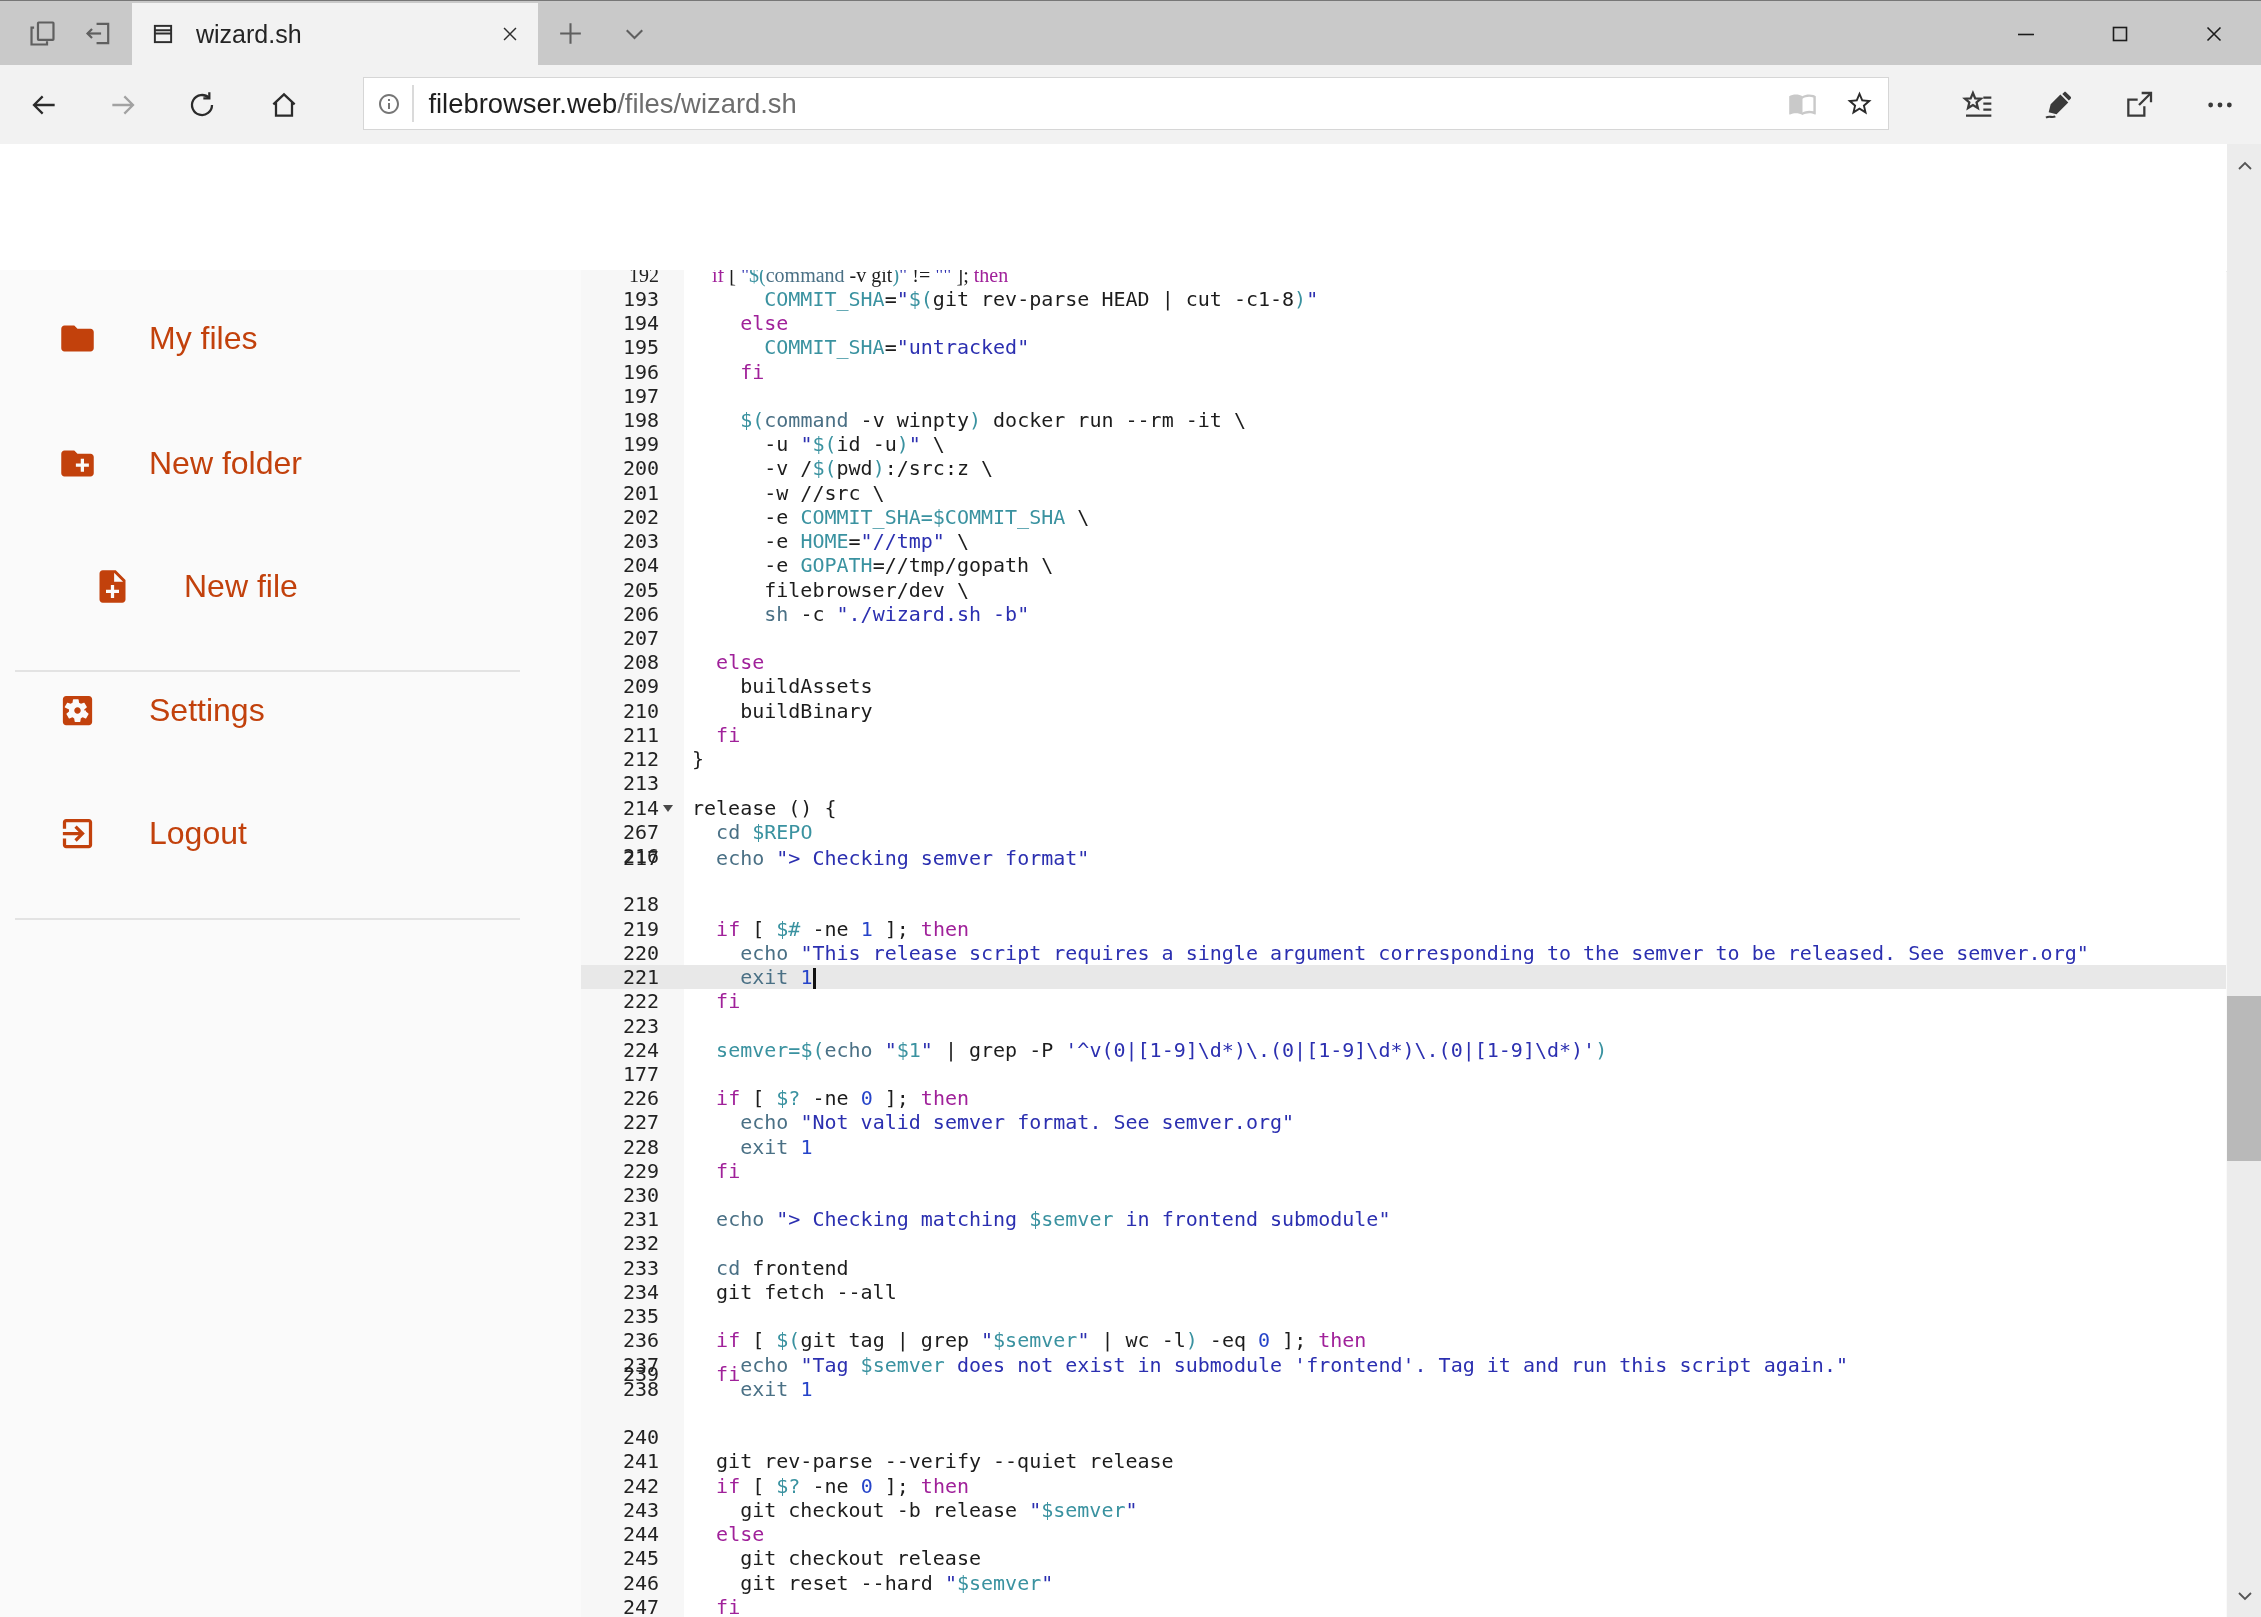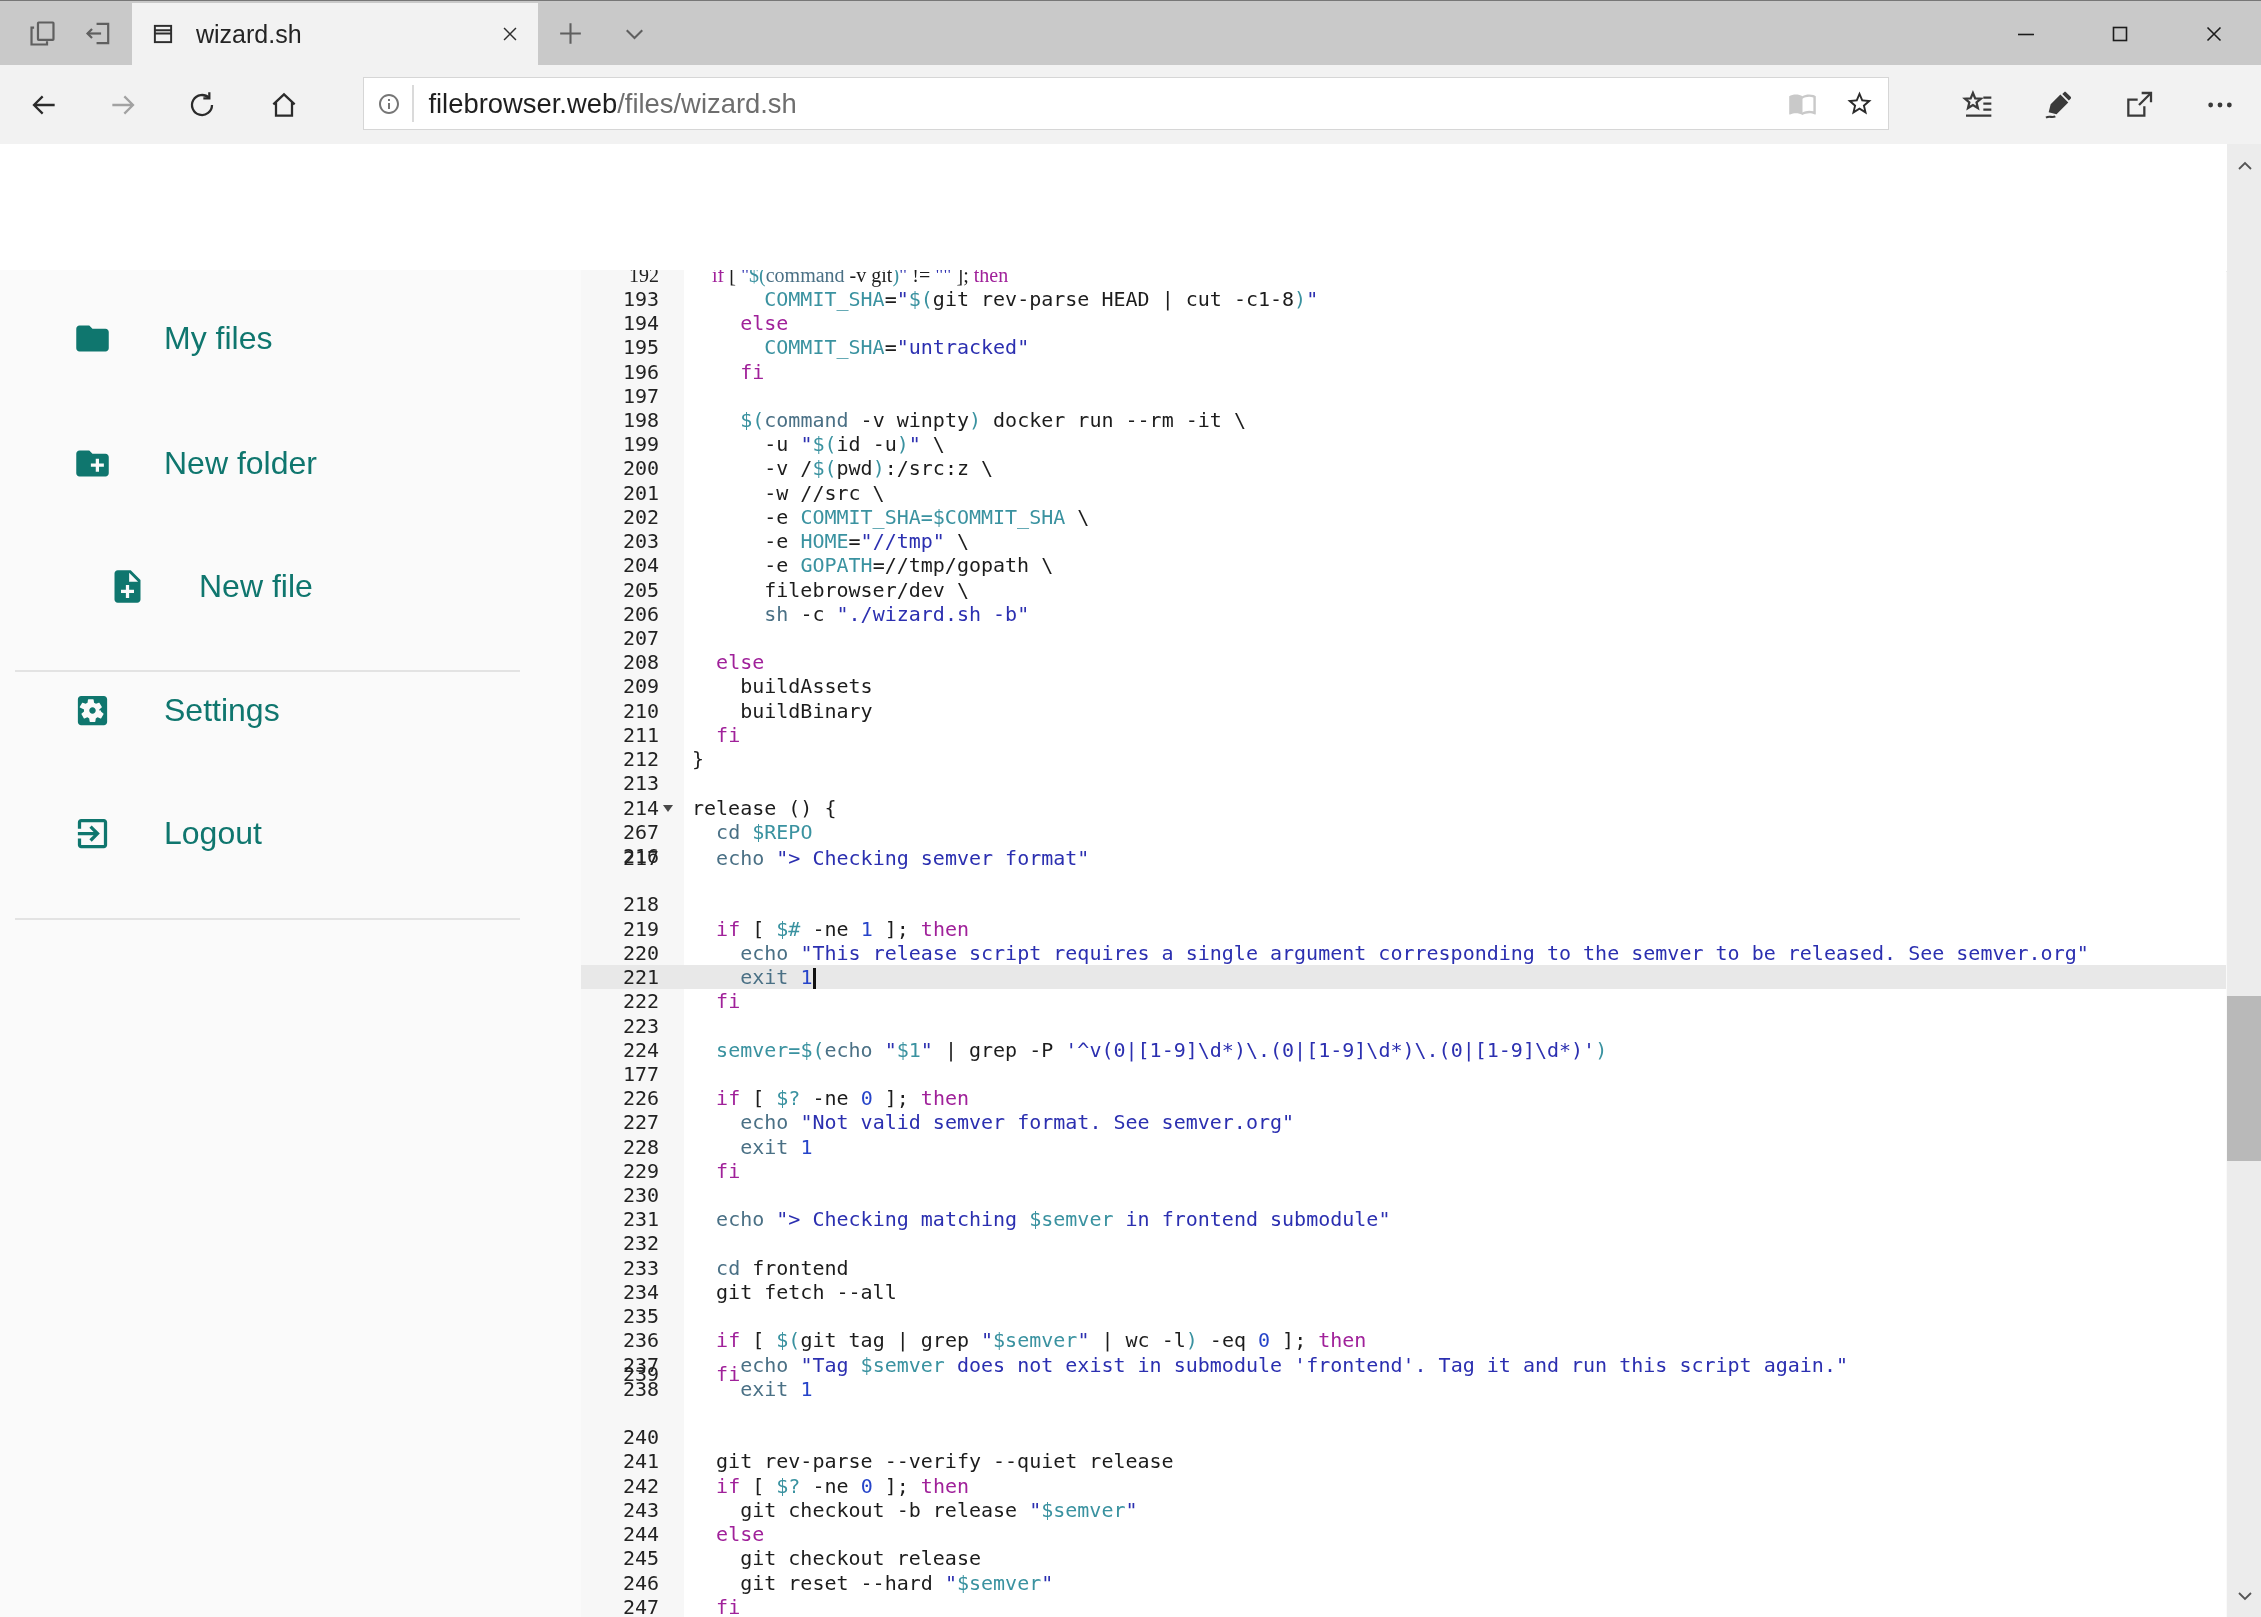--- a/index.html
+++ b/index.html
@@ -47,21 +47,21 @@
   #searchbar{position:absolute;left:147px;top:165px;width:806px;height:87px;background:#f1f1f1;border-radius:4px;display:flex;align-items:center;}
   #searchbar .mag{margin-left:31px;color:#1f1f1f;width:34px;height:34px;}
   #searchbar .mag svg{width:34px;height:34px;}
   #search-placeholder{margin-left:16px;font-size:30px;color:#8f8f8f;}
   #toolbar{position:absolute;right:61px;top:144px;height:127px;display:flex;align-items:center;}
   .tool-btn{width:86px;height:127px;display:flex;align-items:center;justify-content:center;color:#546e7a;cursor:pointer;}
   .tool-btn svg{width:38px;height:38px;}
 
   
   #sidebar{position:absolute;left:0;top:270px;width:581px;bottom:0;background:#fafafa;}
-  .sb-item{position:absolute;left:16px;width:581px;height:89px;display:flex;align-items:center;color:#0f766e;cursor:pointer;}
+  .sb-item{position:absolute;left:1px;width:581px;height:89px;display:flex;align-items:center;color:#c2410c;cursor:pointer;}
   .sb-item .sb-ico{margin-left:57px;width:39px;height:39px;}
   .sb-item .sb-ico svg{width:39px;height:39px;}
   .sb-item .sb-label{margin-left:52px;font-size:32px;}
   .sb-divider{position:absolute;left:14.5px;width:505px;height:1.6px;background:#e3e3e3;}
   #sb-footer{position:absolute;left:52px;top:946px;font-size:22.6px;color:#9b9b9b;line-height:30px;}
 
   
   #editor{position:absolute;left:581px;top:270px;width:1645px;height:1347px;background:#fff;overflow:hidden;}
   #gutter-bg{position:absolute;left:0;top:0;width:103px;height:100%;background:#f7f7f7;}
   .cl{position:absolute;left:0;width:100%;height:24px;line-height:24px;

